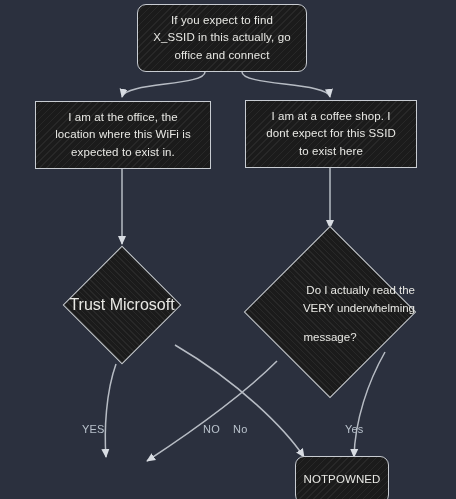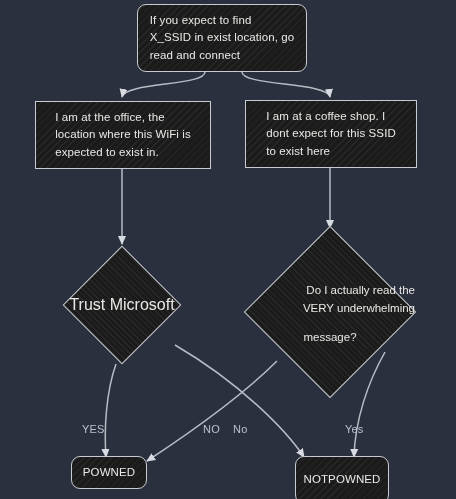--- a/index.html
+++ b/index.html
@@ -26,20 +26,21 @@
     width: 456px;
     height: 499px;
     pointer-events: none;
   }
   .node {
     position: absolute;
     box-sizing: border-box;
     display: flex;
     align-items: center;
     justify-content: center;
+    text-align: center;
     color: #e8e8e4;
     border: 1.4px solid #c8ccd2;
     background-color: #1b1b1b;
     background-image: repeating-linear-gradient(
         -45deg,
         rgba(255,255,255,0.055) 0px,
         rgba(255,255,255,0.055) 1px,
         rgba(255,255,255,0.0) 1px,
         rgba(255,255,255,0.0) 5px);
     letter-spacing: 0.1px;
@@ -102,22 +103,22 @@
       <path d="M116,364 C106,392 104,430 106,457"></path>
       <path d="M175,345 C240,383 286,430 304,457"></path>
       <path d="M277,361 C238,400 182,438 147,461"></path>
       <path d="M385,352 C368,382 355,420 354,457"></path>
     </g>
   </svg>
 
   <div class="node rounded" style="left:137px; top:4px; width:170px; height:68px; font-size:11.5px;">
     <div class="node-text">
       <div>If you expect to find</div>
-      <div>X_SSID in exist location, go</div>
-      <div>read and connect</div>
+      <div>X_SSID in this actually, go</div>
+      <div>office and connect</div>
     </div>
   </div>
 
   <div class="node square" style="left:35px; top:101px; width:176px; height:68px; font-size:11.5px;">
     <div class="node-text">
       <div>I am at the office, the</div>
       <div>location where this WiFi is</div>
       <div>expected to exist in.</div>
     </div>
   </div>
@@ -140,21 +141,18 @@
     <div style="text-align:right;">Do I actually read the</div>
     <div style="text-align:right;">VERY underwhelming</div>
     <div style="text-align:center;margin-top:11px;">message?</div>
   </div>
 
   <div class="edge-label" style="left:82px; top:423px;">YES</div>
   <div class="edge-label" style="left:203px; top:423px;">NO</div>
   <div class="edge-label" style="left:233px; top:423px;">No</div>
   <div class="edge-label" style="left:345px; top:423px;">Yes</div>
 
-  <div class="node rounded" style="left:71px; top:456px; width:76px; height:33px; font-size:11.5px;">
-    <div class="node-text">POWNED</div>
-  </div>
 
   <div class="node rounded" style="left:295px; top:456px; width:94px; height:48px; font-size:11.5px;">
     <div class="node-text">NOTPOWNED</div>
   </div>
 
 </div>
 
 </body></html>

